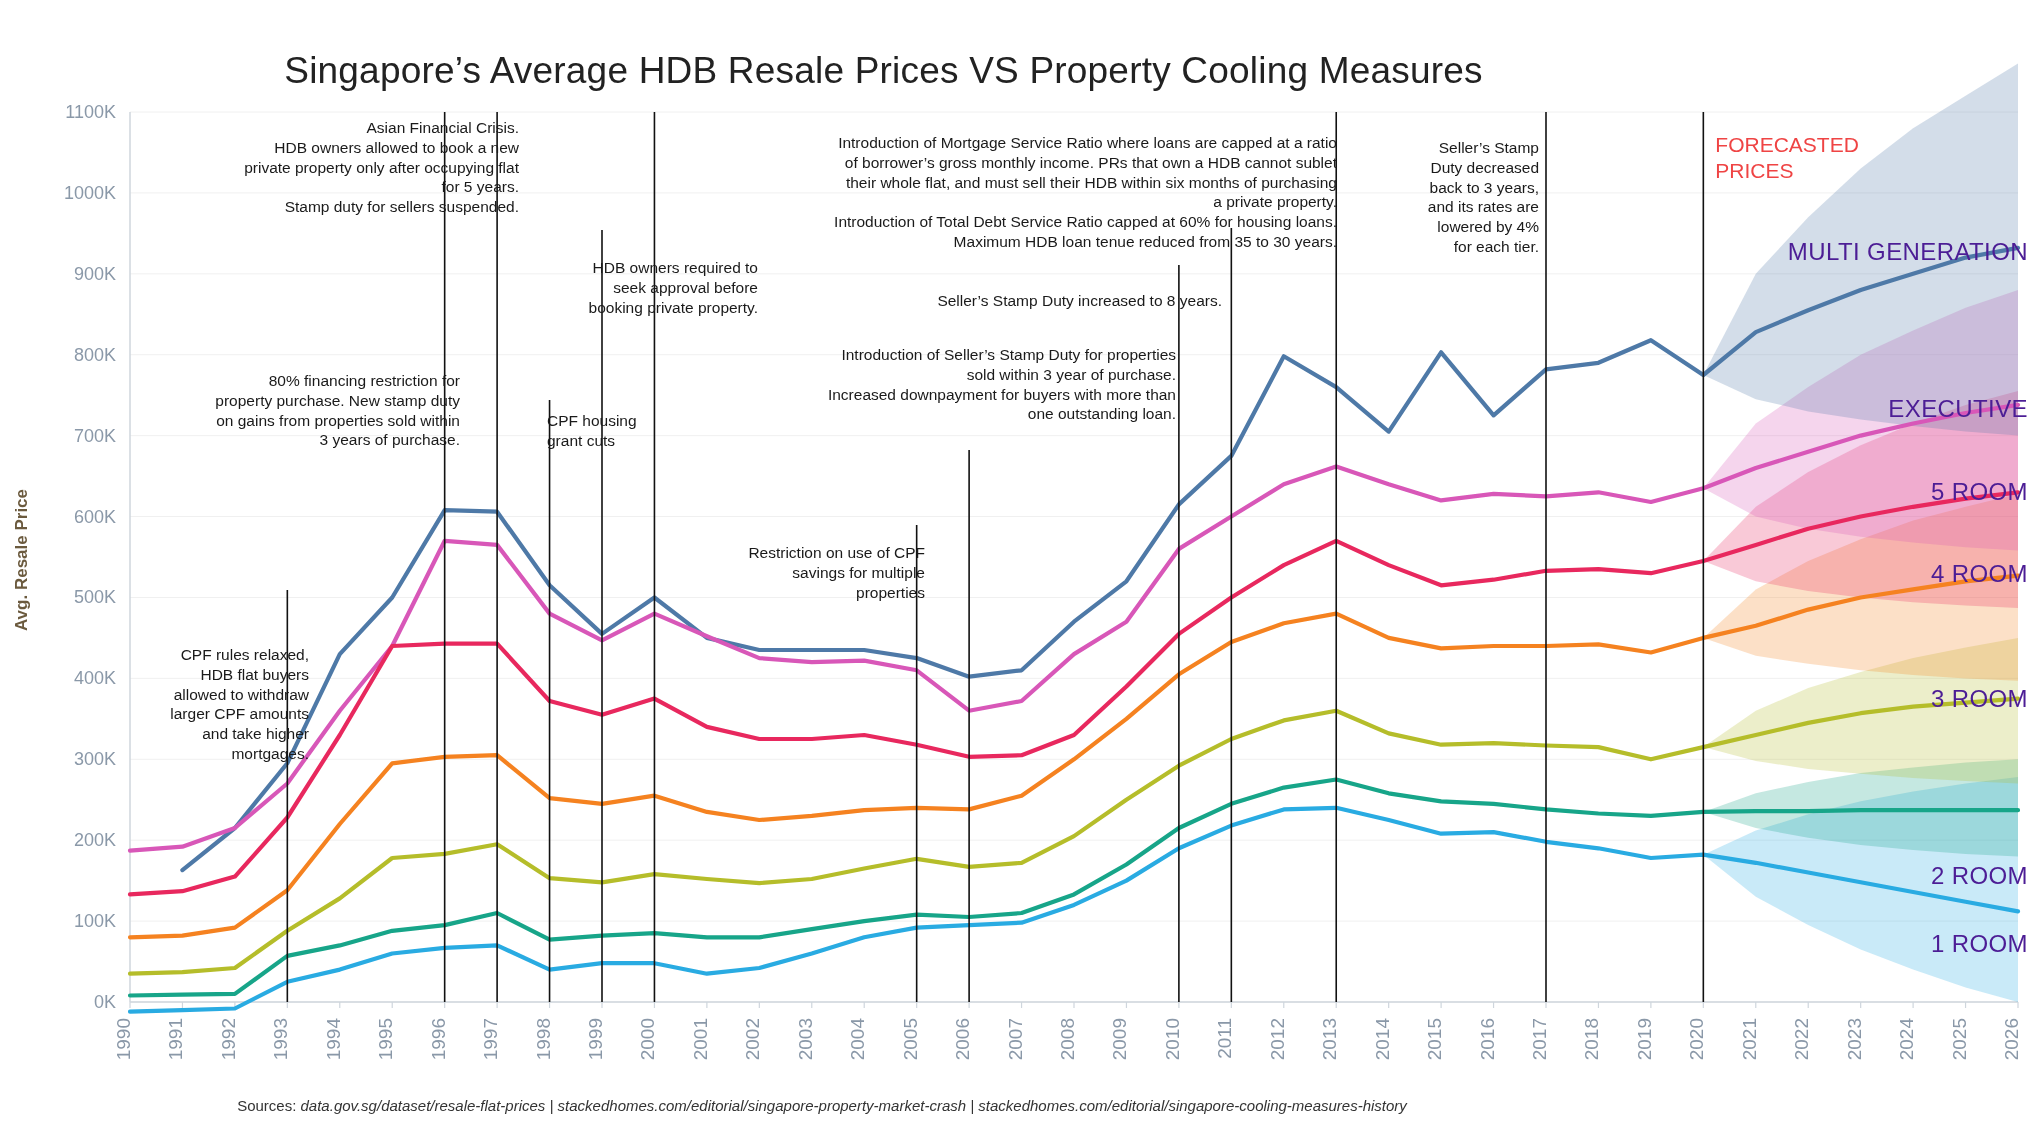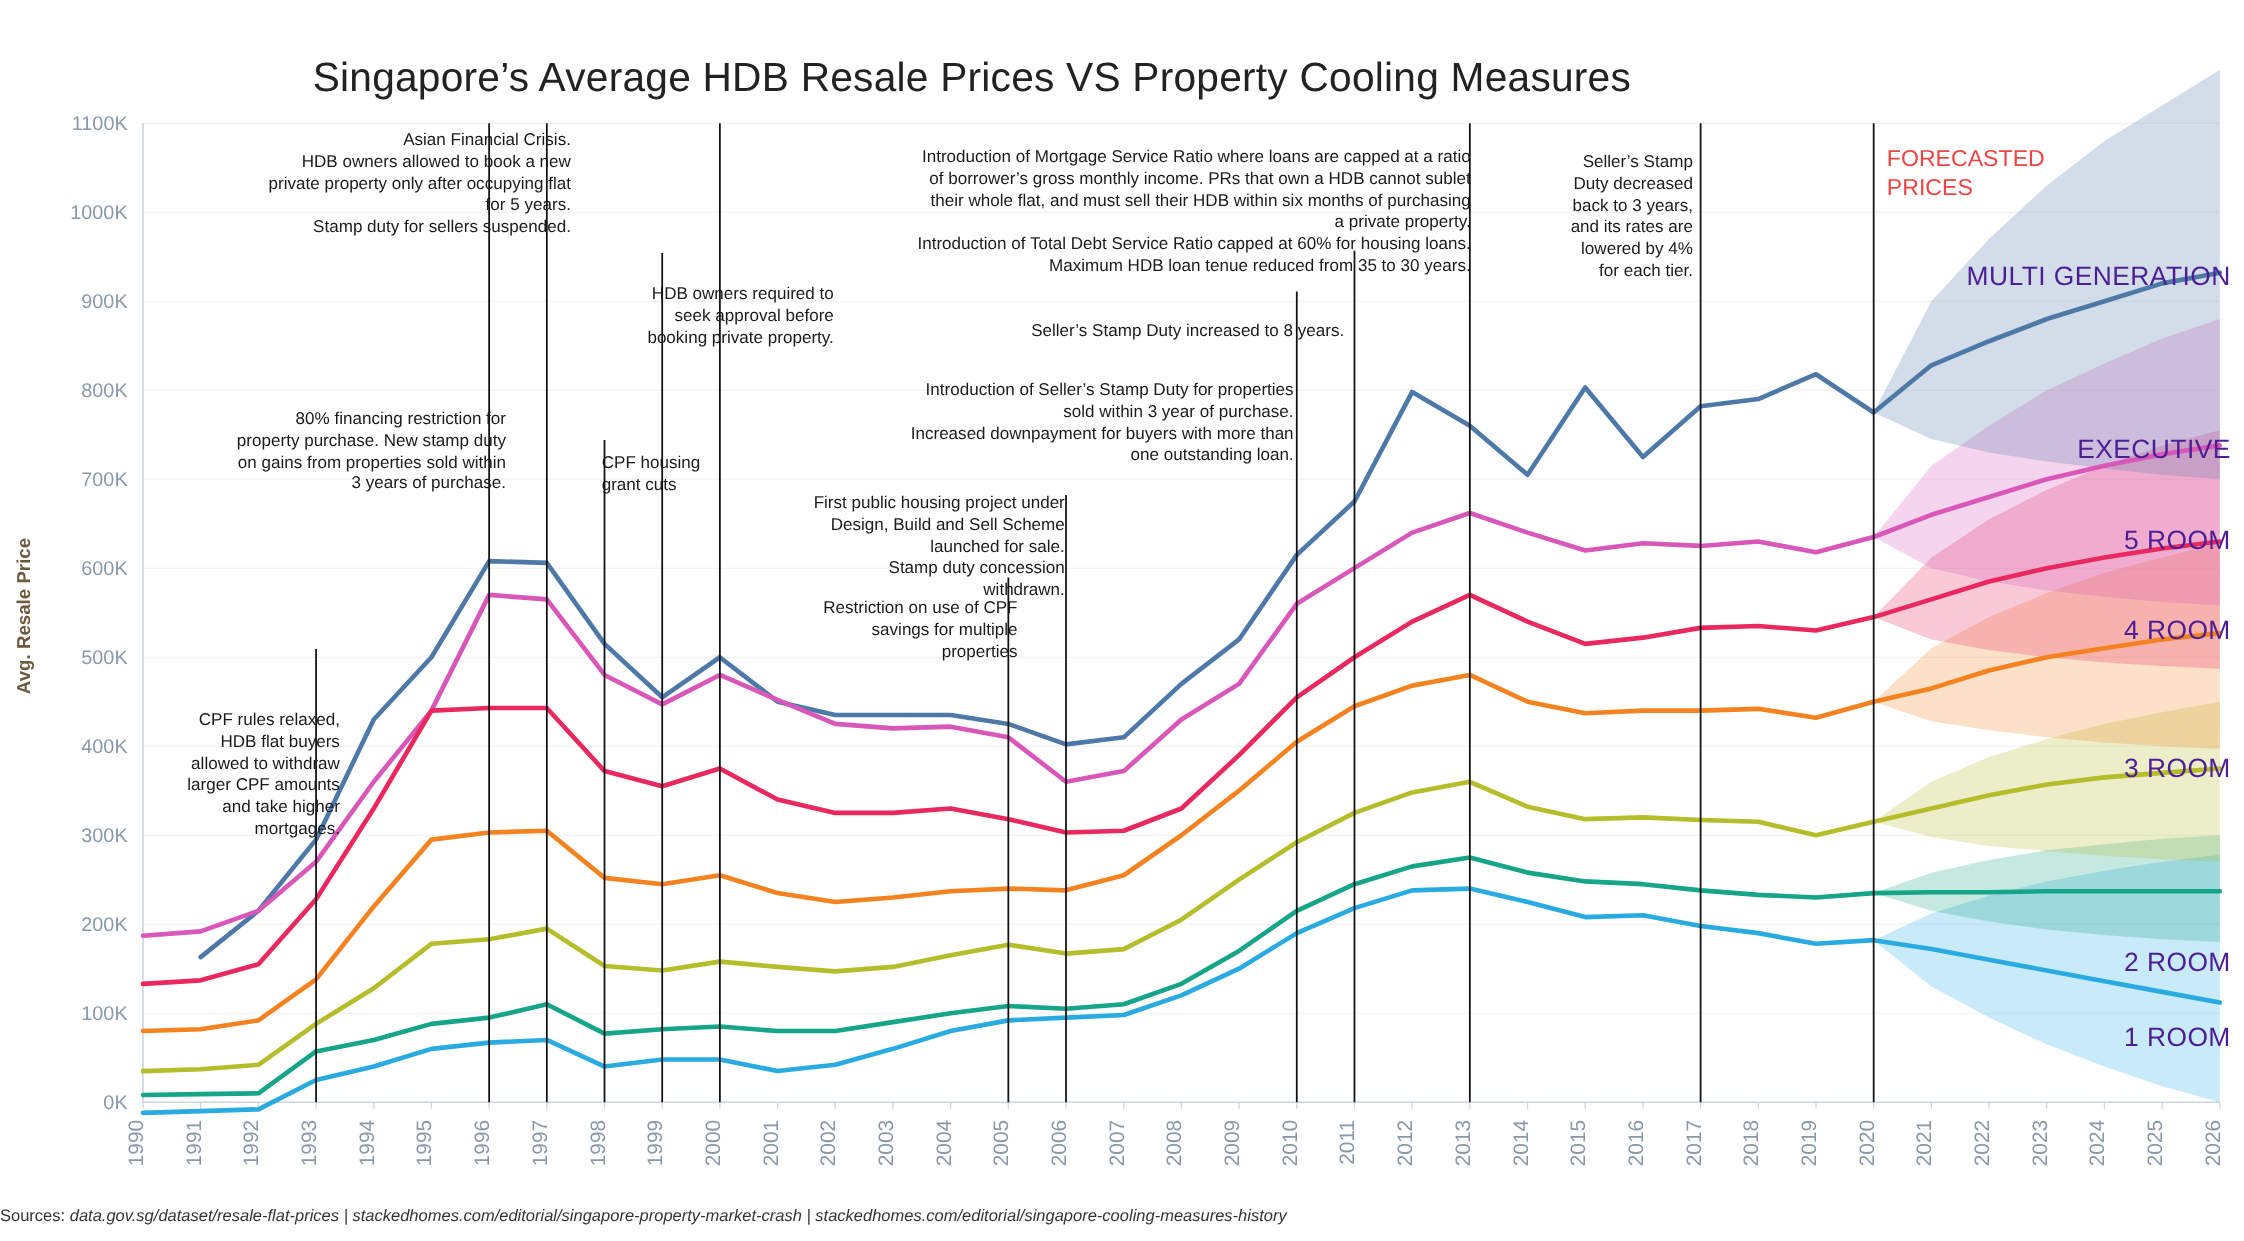--- a/index.html
+++ b/index.html
@@ -83,21 +83,21 @@
     font-size: 21px;
     color: #ef4444;
     line-height: 1.25;
     white-space: pre-line;
   }
   #sources {
     position: absolute;
     left: 0;
     bottom: 14px;
     width: 1644px;
-    text-align: left;
+    text-align: center;
     font-size: 15px;
     color: #333;
   }
   #sources i { font-style: italic; }
 </style>
 </head>
 <body>
 
 <div id="chart-title">Singapore’s Average HDB Resale Prices VS Property Cooling Measures</div>
 
@@ -248,25 +248,20 @@
 on gains from properties sold within
 3 years of purchase.</div>
     <div class="anno left" style="left: 547px; top: 411px;">CPF housing
 grant cuts</div>
     <div class="anno" style="right: 1282px; top: 258px;">HDB owners required to
 seek approval before
 booking private property.</div>
     <div class="anno" style="right: 1115px; top: 543px;">Restriction on use of CPF
 savings for multiple
 properties</div>
-    <div class="anno" style="right: 1072px; top: 448px;">First public housing project under
-Design, Build and Sell Scheme
-launched for sale.
-Stamp duty concession
-withdrawn.</div>
     <div class="anno" style="right: 864px; top: 345px;">Introduction of Seller’s Stamp Duty for properties
 sold within 3 year of purchase.
 Increased downpayment for buyers with more than
 one outstanding loan.</div>
     <div class="anno" style="right: 818px; top: 291px;">Seller’s Stamp Duty increased to 8 years.</div>
     <div class="anno" style="right: 703px; top: 133px;">Introduction of Mortgage Service Ratio where loans are capped at a ratio
 of borrower’s gross monthly income. PRs that own a HDB cannot sublet
 their whole flat, and must sell their HDB within six months of purchasing
 a private property.
 Introduction of Total Debt Service Ratio capped at 60% for housing loans.

